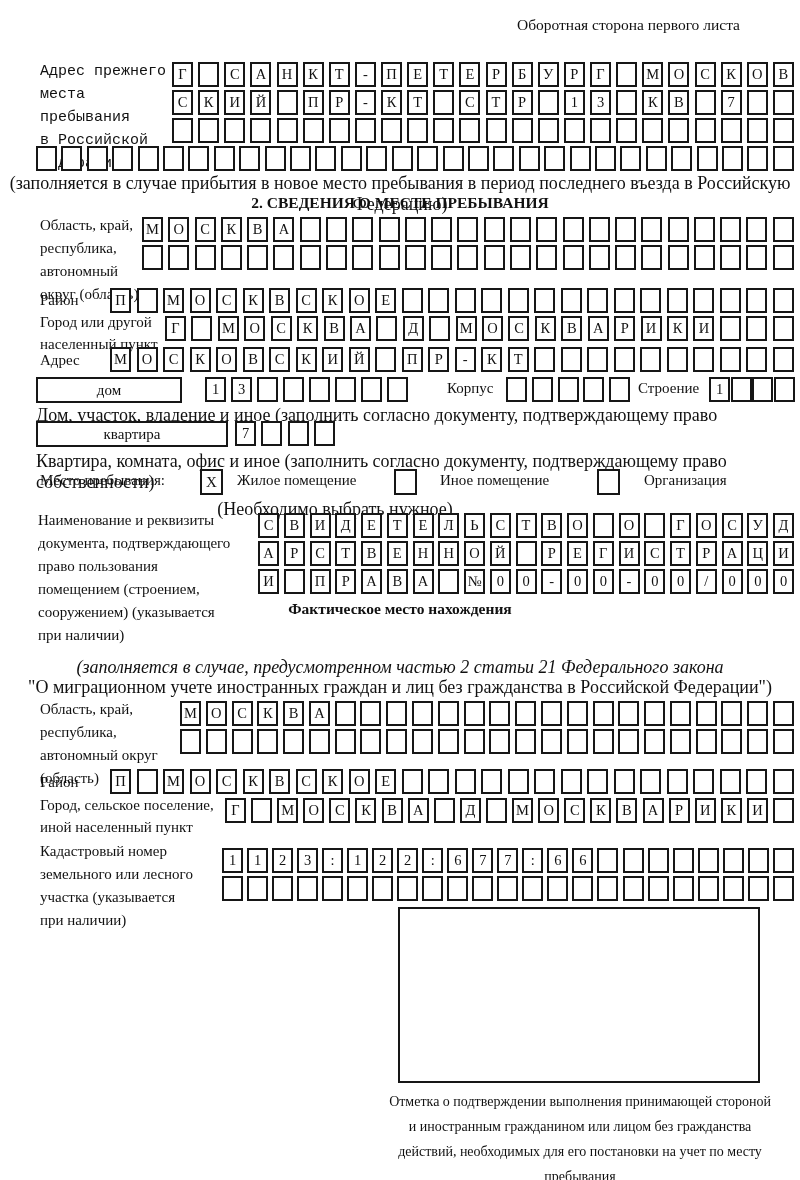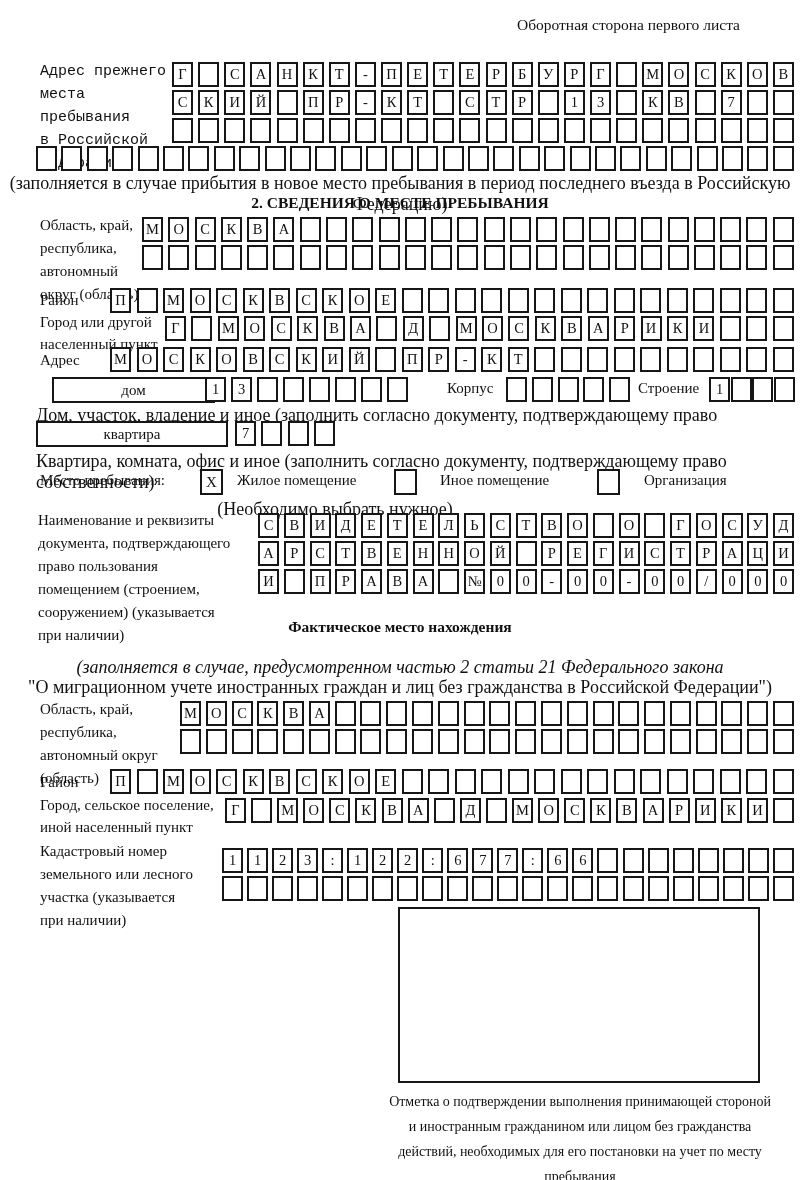--- a/index.html
+++ b/index.html
@@ -289,21 +289,21 @@
       <div class="cell"></div>
       <div class="cell"></div>
       <div class="cell"></div>
       <div class="cell"></div>
       <div class="cell"></div>
       <div class="cell"></div>
       <div class="cell"></div>
       <div class="cell"></div>
     </div>
 
-  <div class="abs widebox" style="left:52px;top:377px;width:163px;">
+  <div class="abs widebox" style="left:36px;top:377px;width:146px;">
     <span>дом</span>
   </div>
   <div class="abs grid" style="left:205px;top:377px;width:203px;">
       <div class="cell">1</div>
       <div class="cell">3</div>
       <div class="cell"></div>
       <div class="cell"></div>
       <div class="cell"></div>
       <div class="cell"></div>
       <div class="cell"></div>
@@ -415,21 +415,21 @@
       <div class="cell">0</div>
       <div class="cell">-</div>
       <div class="cell">0</div>
       <div class="cell">0</div>
       <div class="cell">/</div>
       <div class="cell">0</div>
       <div class="cell">0</div>
       <div class="cell">0</div>
     </div>
 
-  <div class="abs bold center" style="top:618px;font-size:15.5px;">Фактическое место нахождения</div>
+  <div class="abs bold center" style="top:600px;font-size:15.5px;">Фактическое место нахождения</div>
   <div class="abs note center" style="top:657px;font-style:italic;">(заполняется в случае, предусмотренном частью 2 статьи 21 Федерального закона</div>
   <div class="abs note center" style="top:677px;">"О миграционном учете иностранных граждан и лиц без гражданства в Российской Федерации")</div>
 
   <div class="abs label" style="left:40px;top:698px;width:140px;">Область, край,
 республика,
 автономный округ
 (область)</div>
   <div class="abs grid" style="left:180px;top:701px;width:614px;">
       <div class="cell">М</div>
       <div class="cell">О</div>

